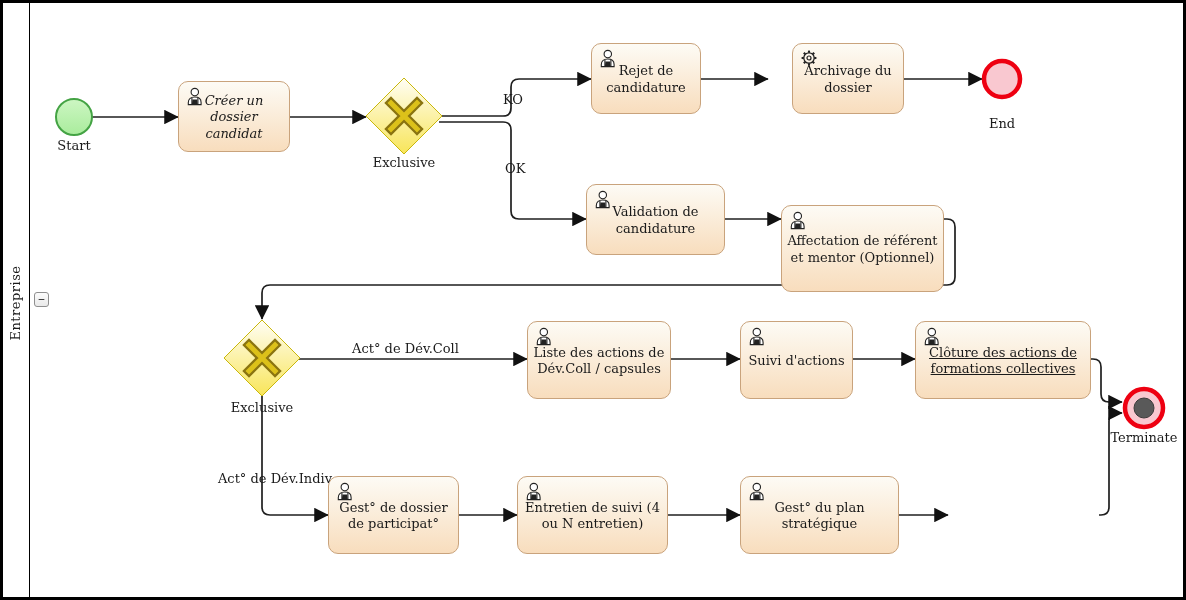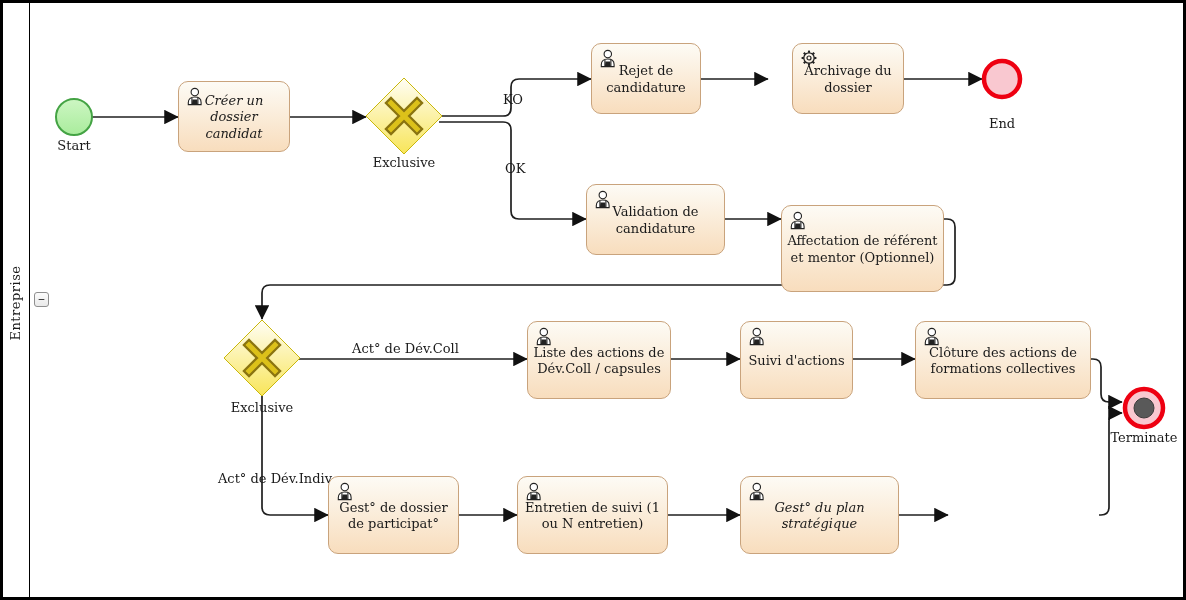--- a/index.html
+++ b/index.html
@@ -200,21 +200,21 @@
       <svg viewBox="0 0 20 20" width="20" height="20">
           <path d="M3.3,18.6 v-2.2 c0,-3.4 2.7,-5.4 6.4,-5.4 c3.7,0 6.4,2 6.4,5.4 v2.2 z" fill="#fff" stroke="#222" stroke-width="1.1"></path>
           <path d="M7.4,13.4 h4.8 l0.5,5.2 h-5.8 z" fill="#222"></path>
           <path d="M6.9,12 v6.6 M12.9,12 v6.6" stroke="#222" stroke-width="1.1" fill="none"></path>
           <circle cx="9.8" cy="6.1" r="3.7" fill="#fff" stroke="#222" stroke-width="1.1"></circle>
         </svg>
     </span>
     <span>Suivi d'actions</span>
   </div>
 
-  <div class="task" style="left:912px;top:318px;width:176px;height:78px;">
+  <div class="task" style="left:912px;top:318px;width:176px;height:78px;text-decoration:underline;">
     <span class="ticon">
       <svg viewBox="0 0 20 20" width="20" height="20">
           <path d="M3.3,18.6 v-2.2 c0,-3.4 2.7,-5.4 6.4,-5.4 c3.7,0 6.4,2 6.4,5.4 v2.2 z" fill="#fff" stroke="#222" stroke-width="1.1"></path>
           <path d="M7.4,13.4 h4.8 l0.5,5.2 h-5.8 z" fill="#222"></path>
           <path d="M6.9,12 v6.6 M12.9,12 v6.6" stroke="#222" stroke-width="1.1" fill="none"></path>
           <circle cx="9.8" cy="6.1" r="3.7" fill="#fff" stroke="#222" stroke-width="1.1"></circle>
         </svg>
     </span>
     <span>Clôture des actions de formations collectives</span>
   </div>
@@ -233,24 +233,24 @@
 
   <div class="task" style="left:514px;top:473px;width:151px;height:78px;">
     <span class="ticon">
       <svg viewBox="0 0 20 20" width="20" height="20">
           <path d="M3.3,18.6 v-2.2 c0,-3.4 2.7,-5.4 6.4,-5.4 c3.7,0 6.4,2 6.4,5.4 v2.2 z" fill="#fff" stroke="#222" stroke-width="1.1"></path>
           <path d="M7.4,13.4 h4.8 l0.5,5.2 h-5.8 z" fill="#222"></path>
           <path d="M6.9,12 v6.6 M12.9,12 v6.6" stroke="#222" stroke-width="1.1" fill="none"></path>
           <circle cx="9.8" cy="6.1" r="3.7" fill="#fff" stroke="#222" stroke-width="1.1"></circle>
         </svg>
     </span>
-    <span>Entretien de suivi (1 ou N entretien)</span>
-  </div>
-
-  <div class="task" style="left:737px;top:473px;width:159px;height:78px;font-style:italic;">
+    <span>Entretien de suivi (4 ou N entretien)</span>
+  </div>
+
+  <div class="task" style="left:737px;top:473px;width:159px;height:78px;">
     <span class="ticon">
       <svg viewBox="0 0 20 20" width="20" height="20">
           <path d="M3.3,18.6 v-2.2 c0,-3.4 2.7,-5.4 6.4,-5.4 c3.7,0 6.4,2 6.4,5.4 v2.2 z" fill="#fff" stroke="#222" stroke-width="1.1"></path>
           <path d="M7.4,13.4 h4.8 l0.5,5.2 h-5.8 z" fill="#222"></path>
           <path d="M6.9,12 v6.6 M12.9,12 v6.6" stroke="#222" stroke-width="1.1" fill="none"></path>
           <circle cx="9.8" cy="6.1" r="3.7" fill="#fff" stroke="#222" stroke-width="1.1"></circle>
         </svg>
     </span>
     <span>Gest° du plan stratégique</span>
   </div>

